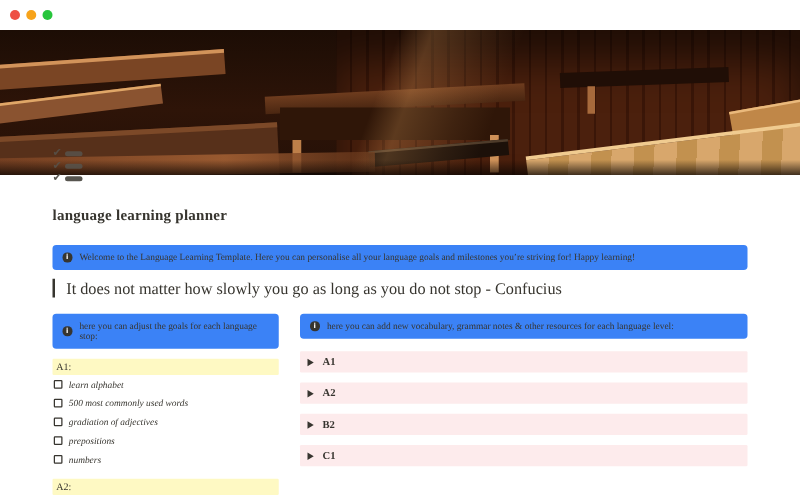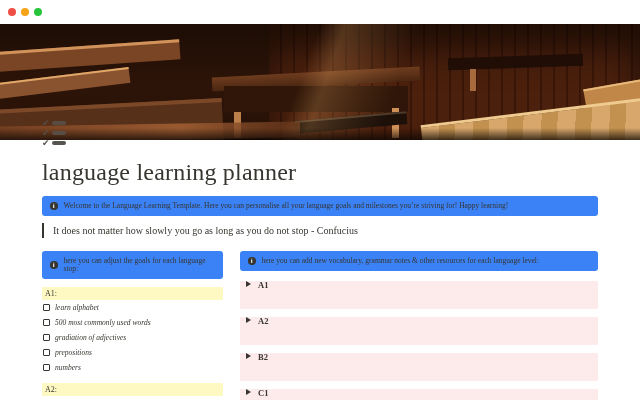--- a/index.html
+++ b/index.html
@@ -43,43 +43,43 @@
 
   
   .page-icon { position:absolute; left:42px; top:118px; width:34px; height:32px; z-index:5; cursor:pointer; }
   .icon-row { display:flex; align-items:center; height:10px; gap:2px; }
   .icon-row.faint { opacity:.8; }
   .icon-check { font:700 9px "DejaVu Sans",sans-serif; color:#57554f; line-height:10px; }
   .icon-dash { width:14px; height:3.5px; background:#57554f; border-radius:2px; }
 
   
   .page { padding:20px 42px 0 42px; }
-  .page-title { font-size:24px; font-weight:400; line-height:24px; letter-spacing:.2px; }
+  .page-title { font-size:12px; font-weight:700; line-height:24px; letter-spacing:.2px; }
 
   .callout { display:flex; align-items:center; gap:6px; background:#3b82f6; border-radius:3px;
     padding:6px 8px; margin-top:12px; }
   .info-icon { flex:0 0 auto; width:7.5px; height:7.5px; border-radius:50%; background:#37352f; color:#ffffff;
     font:700 5.5px "DejaVu Sans",sans-serif; display:flex; align-items:center; justify-content:center; }
   .callout-text { font-size:7.5px; line-height:8px; }
 
-  .quote { margin-top:7px; border-left:2px solid #37352f; padding:3px 0 3px 9px; font-size:10px; line-height:9px; }
+  .quote { margin-top:7px; border-left:2px solid #37352f; padding:3px 0 3px 9px; font-size:13px; line-height:9px; }
 
   .columns { display:flex; margin-top:13px; gap:17px; }
   .col-left { width:181px; flex:0 0 auto; }
   .col-right { flex:1 1 auto; }
   .col-left .callout, .col-right .callout { margin-top:0; }
 
   .level-heading { margin-top:8px; background:#fef9c3; border-radius:1px; padding:2.5px 3px;
     font-size:8px; font-weight:400; line-height:8px; }
   .todo-row { display:flex; align-items:center; height:15px; padding-left:1px; cursor:pointer; }
   .cb { flex:0 0 auto; width:7px; height:7px; border:1.1px solid #37352f; border-radius:1px; margin-right:5px; background:#ffffff; }
   .todo-label { font-size:7.5px; line-height:8px;font-style:italic; }
 
   .toggles { margin-top:10px; }
-  .toggle-row { display:flex; height:28px; background:#fdebec; border-radius:1px;
+  .toggle-row { display:flex; align-items:center; height:17px; background:#fdebec; border-radius:1px;
     padding:0 6px; margin-bottom:8px; cursor:pointer;font-family:Liberation Serif, serif; }
   .tri { flex:0 0 auto; width:0; height:0; border-left:5px solid #37352f;
     border-top:3.5px solid transparent; border-bottom:3.5px solid transparent; margin-right:7px; }
   .toggle-label { font-size:8.5px; font-weight:700; line-height:9px; }
 </style>
 </head>
 <body>
 
 <div class="titlebar">
   <span class="dot close"></span>

